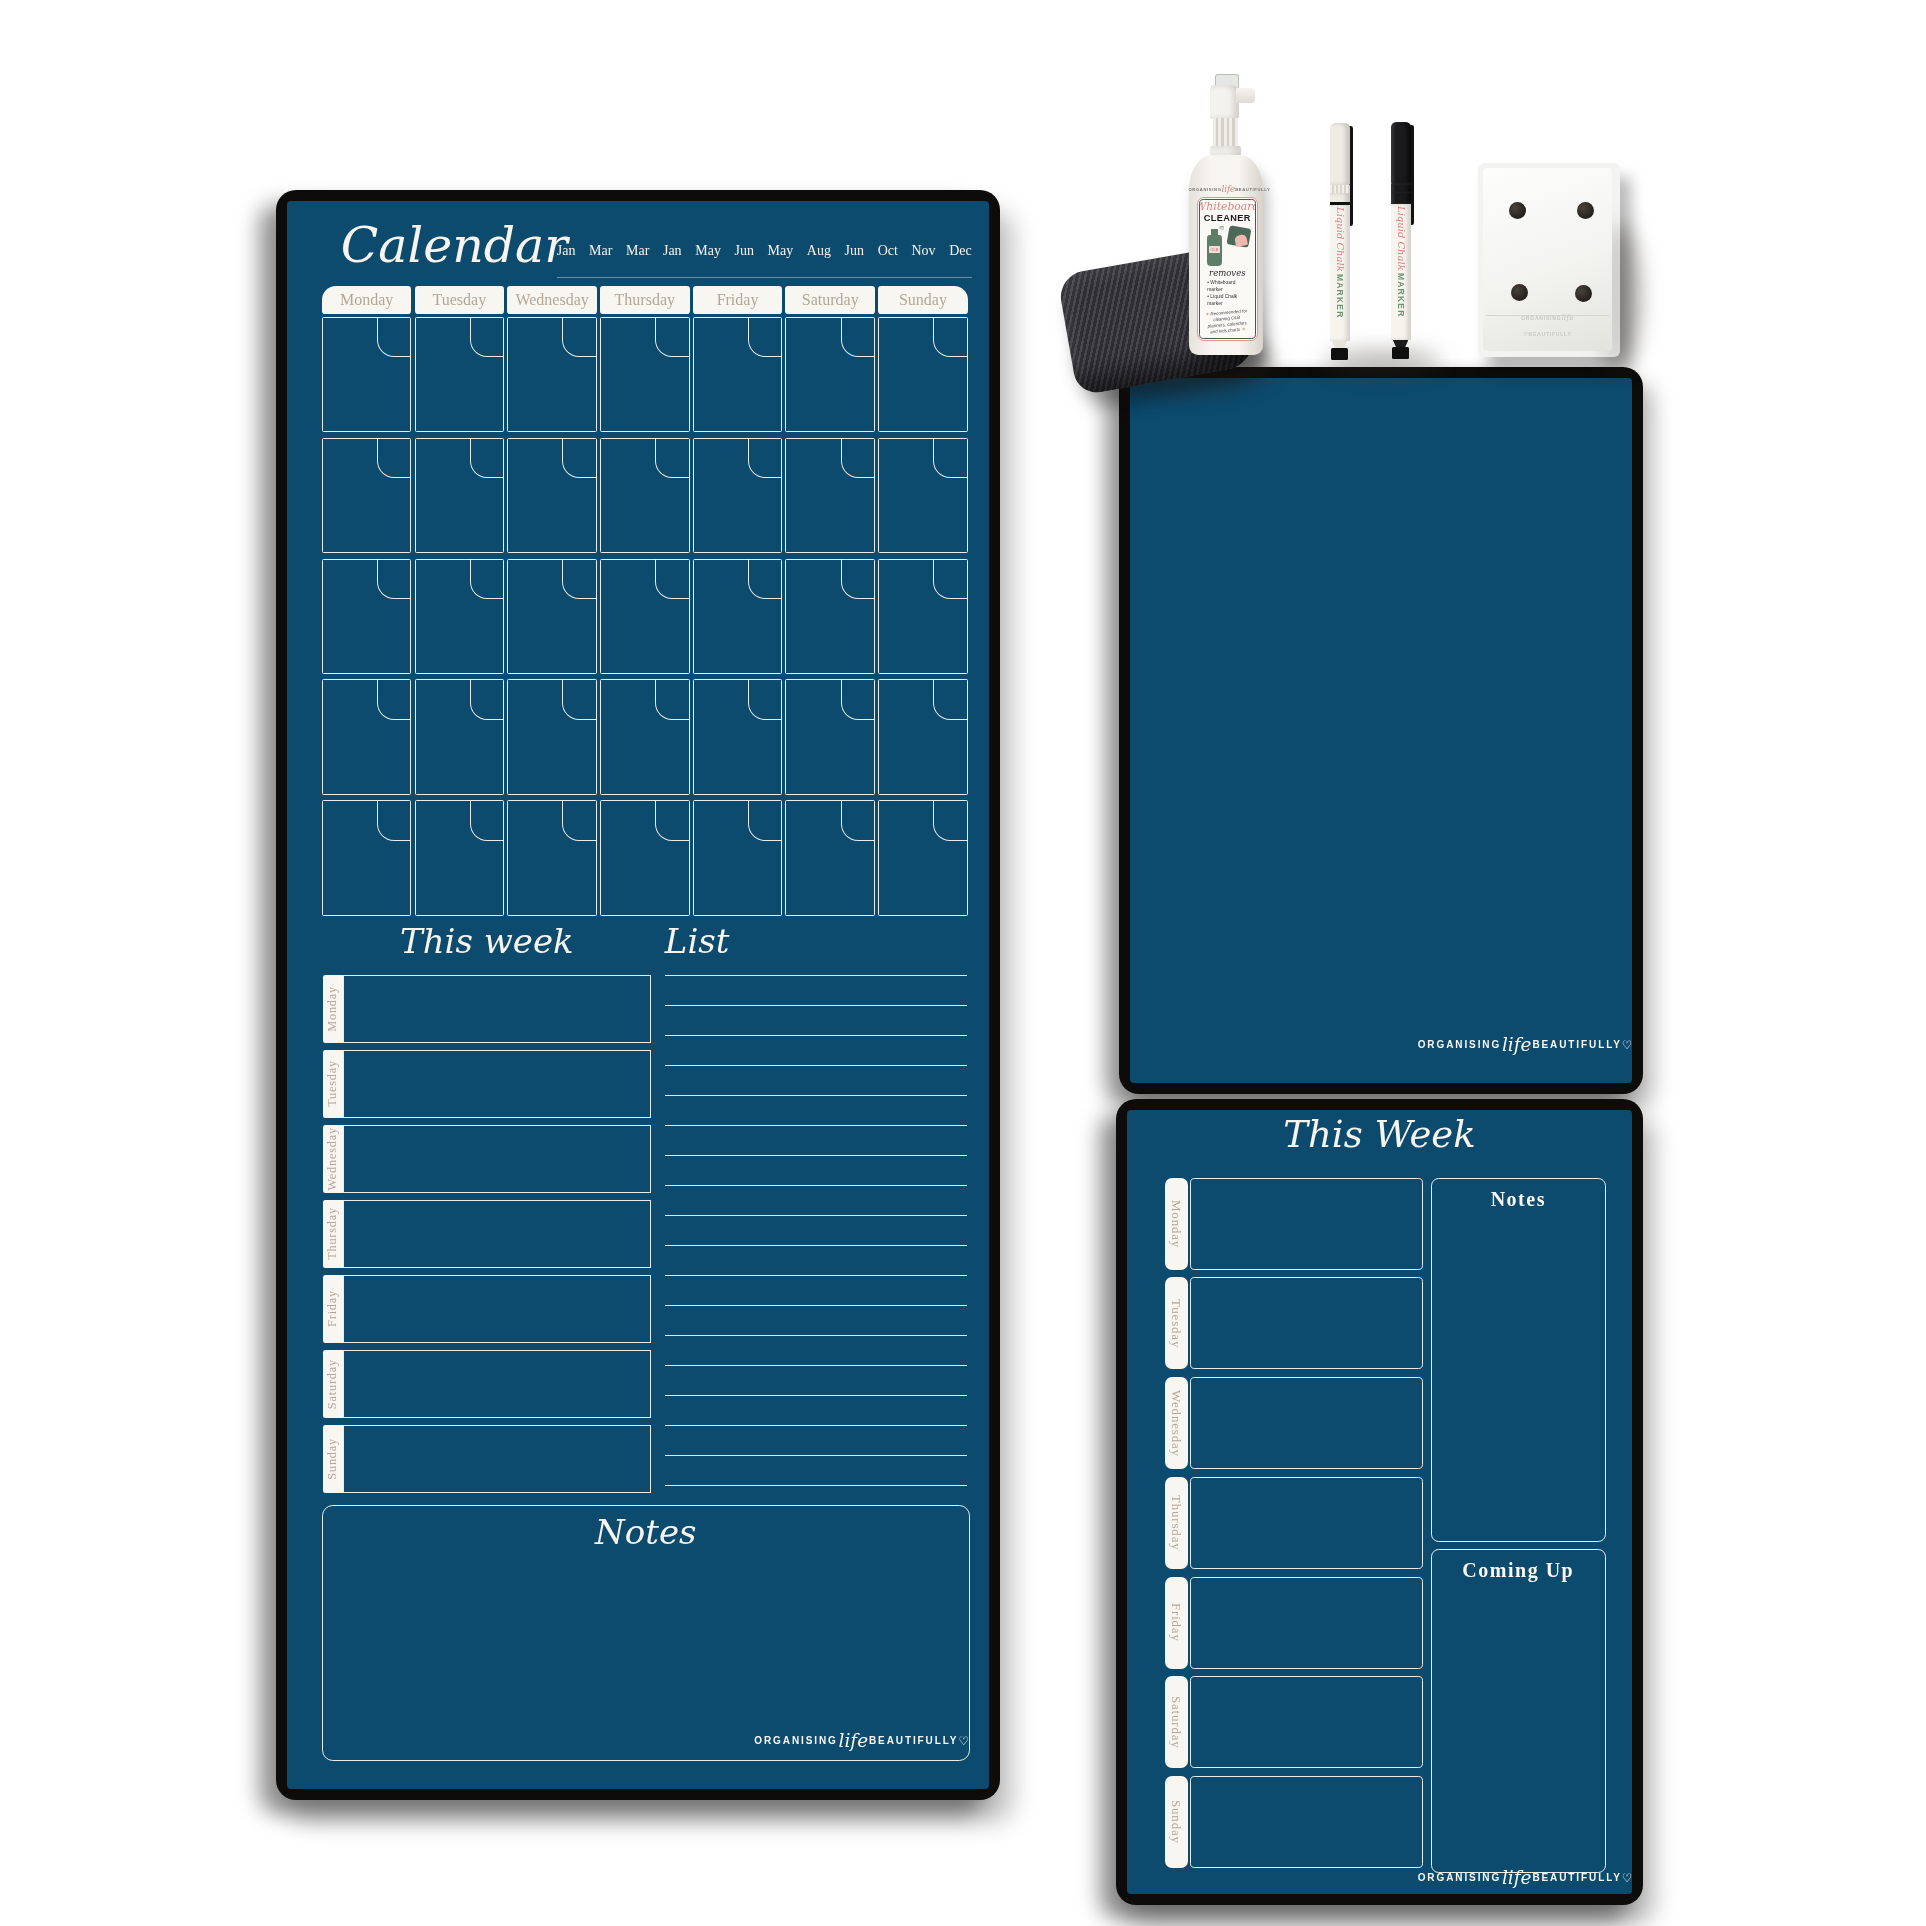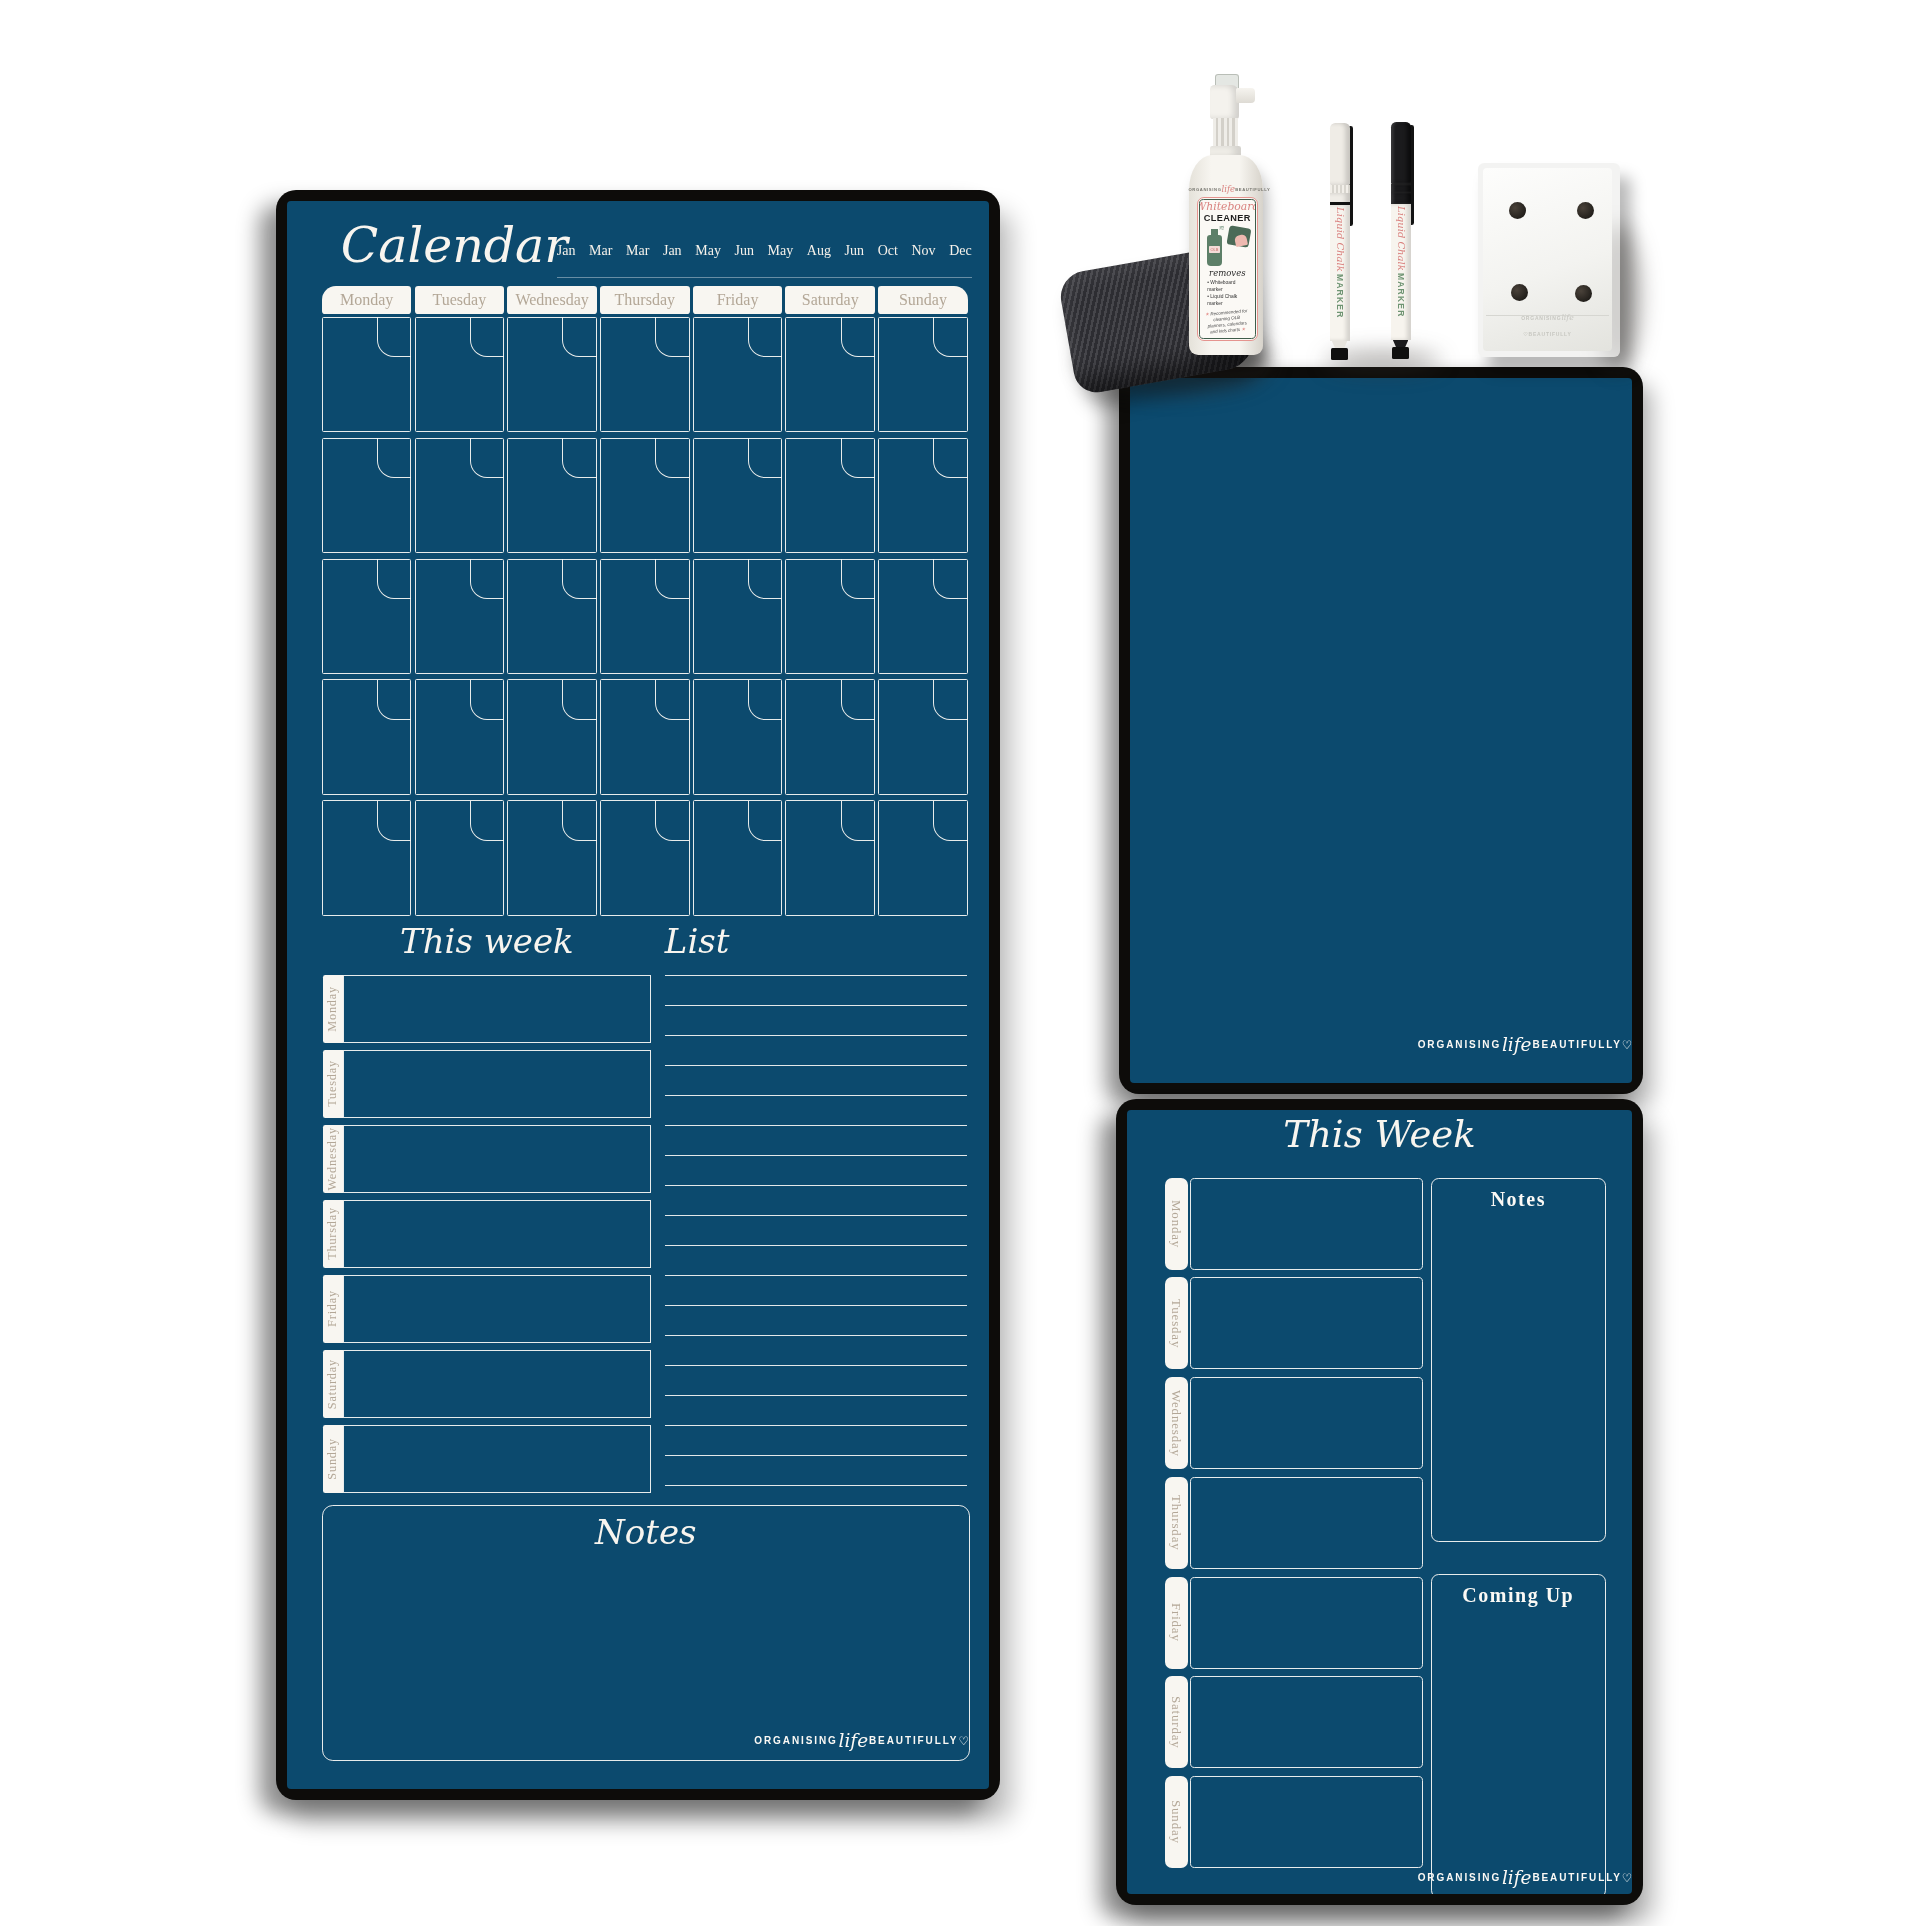--- a/index.html
+++ b/index.html
@@ -399,21 +399,21 @@
           <div class="wk-row">
             <div class="wk-tab">
               <span class="vtext-down">Sunday</span>
             </div>
             <div class="wk-box"></div>
           </div>
         </div>
       <div class="wk-panel" style="top:68px;height:362px;">
         <div class="plabel">Notes</div>
       </div>
-      <div class="wk-panel" style="top:464px;height:322px;">
+      <div class="wk-panel" style="top:439px;height:322px;">
         <div class="plabel">Coming Up</div>
       </div>
       <div class="branding" style="bottom:6.2px;">
         <span class="caps">ORGANISING</span><span class="bscript">life</span><span class="caps">BEAUTIFULLY</span><span class="heart">♡</span>
       </div>
     </div>
   </div>
 
   <div class="blob" style="left:1079px;top:331px;width:193px;height:62px;"></div>
   <div class="blob" style="left:1325px;top:351px;width:116px;height:20px;"></div>

